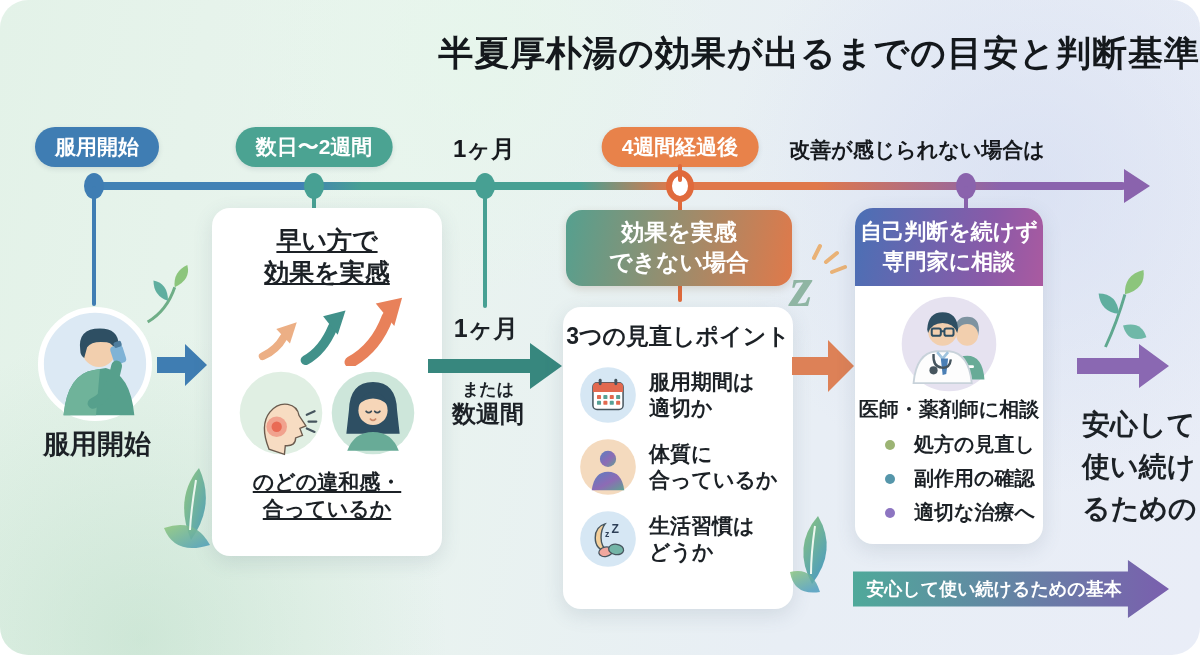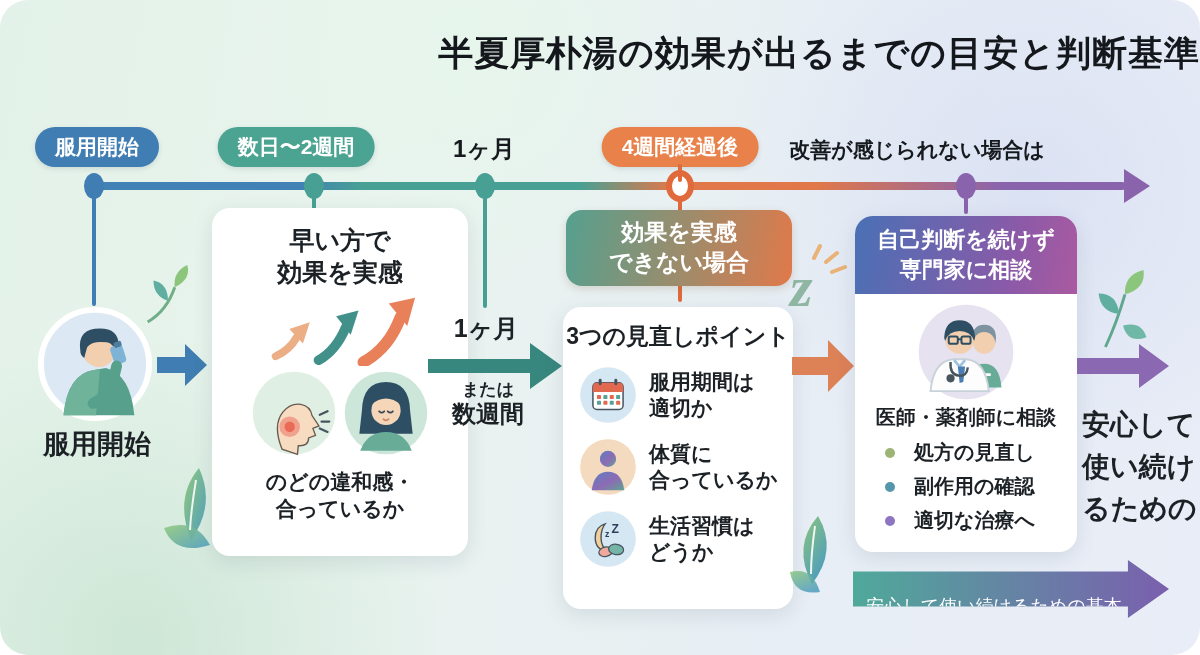--- a/index.html
+++ b/index.html
@@ -15,21 +15,21 @@
   .blob3{left:220px;top:-200px;width:500px;height:500px;background:radial-gradient(circle,rgba(230,246,235,0.8),transparent 70%);}
 
   .title{position:absolute;top:30px;left:0;width:100%;text-align:right;
     font-size:35px;font-weight:800;letter-spacing:1px;color:#14181c;}
 
   
   .pill{position:absolute;top:127px;transform:translateX(-50%);height:40px;line-height:40px;
     padding:0 20px;border-radius:21px;color:#fff;font-weight:bold;font-size:21px;white-space:nowrap;
     box-shadow:0 2px 5px rgba(60,80,100,0.15);}
   .pill-start{left:97px;background:#3f7db3;}
-  .pill-weeks{left:296px;background:#4ba392;}
+  .pill-weeks{left:314px;background:#4ba392;}
   .pill-4w{left:680px;background:#e8824a;}
   .tl-text{position:absolute;transform:translateX(-50%);font-weight:bold;color:#16191d;white-space:nowrap;}
   .tl-month{left:484px;top:133px;font-size:24px;}
   .tl-noimp{left:917px;top:136px;font-size:21px;}
   .tl-line{position:absolute;left:94px;top:182px;width:1032px;height:8px;border-radius:4px;
     background:linear-gradient(90deg,#4181b5 0%,#4181b5 20%,#47a093 26%,#47a093 47%,#e0784a 56%,#e0784a 70%,#8a63ad 88%,#8a63ad 100%);}
   .tl-head{position:absolute;left:1124px;top:169px;width:0;height:0;
     border-left:26px solid #8a63ad;border-top:17px solid transparent;border-bottom:17px solid transparent;}
   .dot{position:absolute;top:186px;transform:translate(-50%,-50%);width:20px;height:26px;border-radius:50%;}
   .dot1{left:94px;background:#3f7db3;}
@@ -42,60 +42,60 @@
   .c1{left:94px;top:186px;height:120px;background:#3f7db3;}
   .c2{left:314px;top:186px;height:24px;background:#47a093;}
   .c3{left:485px;top:186px;height:122px;background:#47a093;}
   .c4a{left:680px;top:164px;height:18px;background:#e06a3c;}
   .c4b{left:680px;top:198px;height:14px;background:#e06a3c;}
   .c4c{left:680px;top:284px;height:18px;background:#e06a3c;}
   .c5{left:966px;top:186px;height:28px;background:#8a63ad;}
 
   
   .card{position:absolute;background:#ffffff;border-radius:18px;box-shadow:0 6px 20px rgba(70,95,115,0.14);}
-  .card-early{left:212px;top:208px;width:256px;height:348px;text-align:center;}
+  .card-early{left:212px;top:208px;width:230px;height:348px;text-align:center;text-decoration:underline;}
   .card-early-title{margin-top:16px;font-size:25px;font-weight:bold;line-height:1.28;}
   .faces-row{display:flex;justify-content:center;gap:6px;margin-top:4px;}
   .card-early-caption{margin-top:12px;font-size:21px;font-weight:bold;line-height:1.3;}
 
   .trans-month{position:absolute;left:486px;top:312px;transform:translateX(-50%);font-size:25px;font-weight:bold;}
   .trans-or{position:absolute;left:488px;top:378px;transform:translateX(-50%);font-size:17px;font-weight:bold;}
   .trans-alt{position:absolute;left:488px;top:398px;transform:translateX(-50%);font-size:24px;font-weight:bold;}
 
   .badge-review{position:absolute;left:566px;top:210px;width:226px;height:76px;border-radius:16px;
     background:linear-gradient(100deg,#55a08f,#e0794a);color:#fff;font-weight:bold;font-size:23px;
     display:flex;flex-direction:column;justify-content:center;text-align:center;line-height:1.3;
     box-shadow:0 3px 8px rgba(120,90,60,0.2);}
   .card-review{left:563px;top:300px;width:230px;height:302px;margin-top:7px;}
   .card-review-heading{margin-top:14px;text-align:center;font-size:23px;font-weight:bold;}
   .review-item{display:flex;align-items:center;gap:12px;margin:14px 0 0 16px;}
   .review-item-text{font-size:21px;font-weight:bold;line-height:1.25;}
 
-  .card-consult{left:855px;top:216px;width:222px;height:336px;overflow:hidden;}
+  .card-consult{left:855px;top:208px;width:188px;height:336px;overflow:hidden;}
   .consult-header{height:78px;background:linear-gradient(100deg,#4a70b5,#8a5aa8 70%,#aa5aa0);
     color:#fff;font-weight:bold;font-size:22px;display:flex;flex-direction:column;justify-content:center;
     text-align:center;line-height:1.35;}
   .consult-body{text-align:center;}
   .consult-heading{font-size:20px;font-weight:bold;margin-top:2px;}
   .consult-bullets{margin:8px 0 0 30px;text-align:left;}
   .bullet-row{display:flex;align-items:center;gap:19px;margin-top:7px;}
   .bullet-dot{width:10px;height:10px;border-radius:50%;flex:none;}
   .b-green{background:#9cb474;} .b-teal{background:#5596aa;} .b-purple{background:#8d75c1;}
   .bullet-label{font-size:20px;font-weight:bold;}
 
   .start-figure{position:absolute;left:36px;top:305px;width:118px;height:118px;}
   .start-label{position:absolute;left:97px;top:426px;transform:translateX(-50%);font-size:27px;font-weight:bold;}
 
   .outcome-text{position:absolute;left:1082px;top:404px;font-size:28px;font-weight:bold;line-height:1.5;}
 
   .banner{position:absolute;left:853px;top:560px;width:316px;height:58px;
     background:linear-gradient(90deg,#4fa99a,#7a5fae);
     clip-path:polygon(0 20%,87% 20%,87% 0,100% 50%,87% 100%,87% 80%,0 80%);
-    display:flex;align-items:flex-end;justify-content:center;box-sizing:border-box;padding-right:34px;
-    color:#fff;font-size:18px;font-weight:normal;white-space:nowrap;}
+    display:flex;align-items:center;justify-content:center;box-sizing:border-box;padding-right:34px;
+    color:#fff;font-size:18px;font-weight:bold;white-space:nowrap;}
 
   .abs{position:absolute;}
   svg{display:block;}
 </style>
 </head>
 <body>
 
 <div class="canvas">
   <div class="bg-blob blob1"></div>
   <div class="bg-blob blob2"></div>

